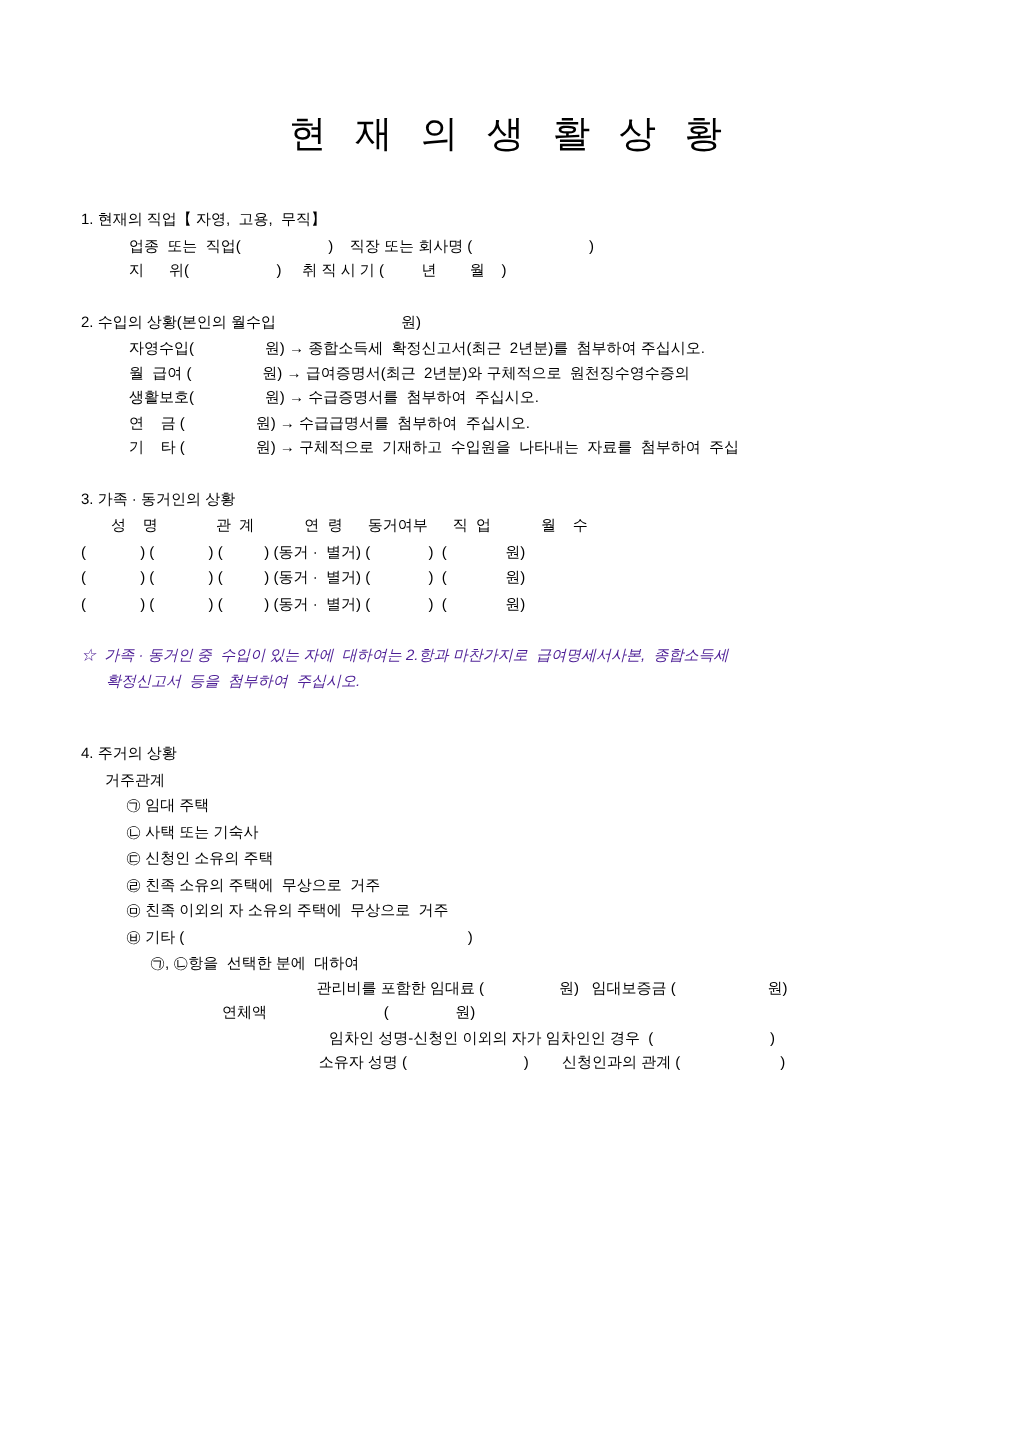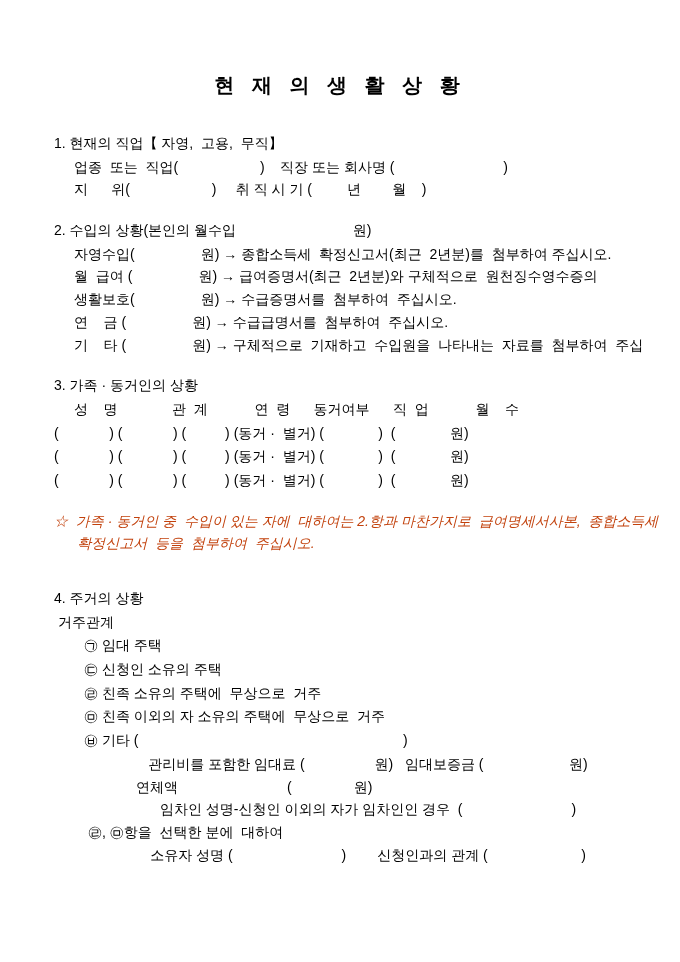--- a/index.html
+++ b/index.html
@@ -16,46 +16,46 @@
     overflow: hidden;
   }
   .page {
     position: relative;
     width: 680px;
     height: 962px;
     padding: 0;
   }
   .title {
     text-align: center;
-    font-size: 20px;
-    font-weight: bold;
+    font-size: 25px;
+    font-weight: normal;
     letter-spacing: 6px;
     margin-top: 72px;
     margin-bottom: 34px;
   }
   .content {
     padding: 0 60px 0 54px;
-    font-size: 14px;
+    font-size: 10px;
     line-height: 1.55;
   }
   .sec-head {
     margin-top: 10px;
     margin-bottom: 2px;
     white-space: pre;
   }
   .row {
     white-space: pre;
-    margin: 1px 4px;
+    margin: 1px 16px;
   }
   .indent1 { padding-left: 16px; }
   .indent2 { padding-left: 30px; }
   .indent4 { padding-left: 62px; text-align: center; }
   .indent5 { padding-left: 78px; }
   .note {
-    color: #c2410c;
+    color: #4c1d95;
     font-style: italic;
     white-space: pre;
     margin: 1px 0;
   }
   .spacer-sm { height: 8px; }
   .spacer-md { height: 16px; }
   .spacer-lg { height: 22px; }
   .tbl-head { white-space: pre; margin-top: 2px; margin-left: 20px; }
   .tbl-row { white-space: pre; margin: 2px 0; }
   .bullet-row { white-space: pre; margin: 2px 0; }
@@ -94,27 +94,28 @@
 
     <div class="note">☆  가족 · 동거인 중  수입이 있는 자에  대하여는 2.항과 마찬가지로  급여명세서사본,  종합소득세</div>
     <div class="note">      확정신고서  등을  첨부하여  주십시오.</div>
 
     <div class="spacer-lg"></div>
 
     <div class="sec-head">4. 주거의 상황</div>
     <div class="row">거주관계</div>
 
     <div class="bullet-row indent2">㉠ 임대 주택</div>
+    <div class="bullet-row indent2">㉡ 사택 또는 기숙사</div>
     <div class="bullet-row indent2">㉢ 신청인 소유의 주택</div>
     <div class="bullet-row indent2">㉣ 친족 소유의 주택에  무상으로  거주</div>
     <div class="bullet-row indent2">㉤ 친족 이외의 자 소유의 주택에  무상으로  거주</div>
     <div class="bullet-row indent2">㉥ 기타 (                                                                    )</div>
 
+    <div class="row indent2">㉠, ㉡항을  선택한 분에  대하여</div>
     <div class="row indent4">관리비를 포함한 임대료 (                  원)   임대보증금 (                      원)</div>
     <div class="row indent5">연체액                            (                원)</div>
     <div class="row indent4">임차인 성명-신청인 이외의 자가 임차인인 경우  (                            )</div>
 
-    <div class="row indent2">㉣, ㉤항을  선택한 분에  대하여</div>
     <div class="row indent4">소유자 성명 (                            )        신청인과의 관계 (                        )</div>
 
 
   </div>
 </div>
 
 </body></html>

